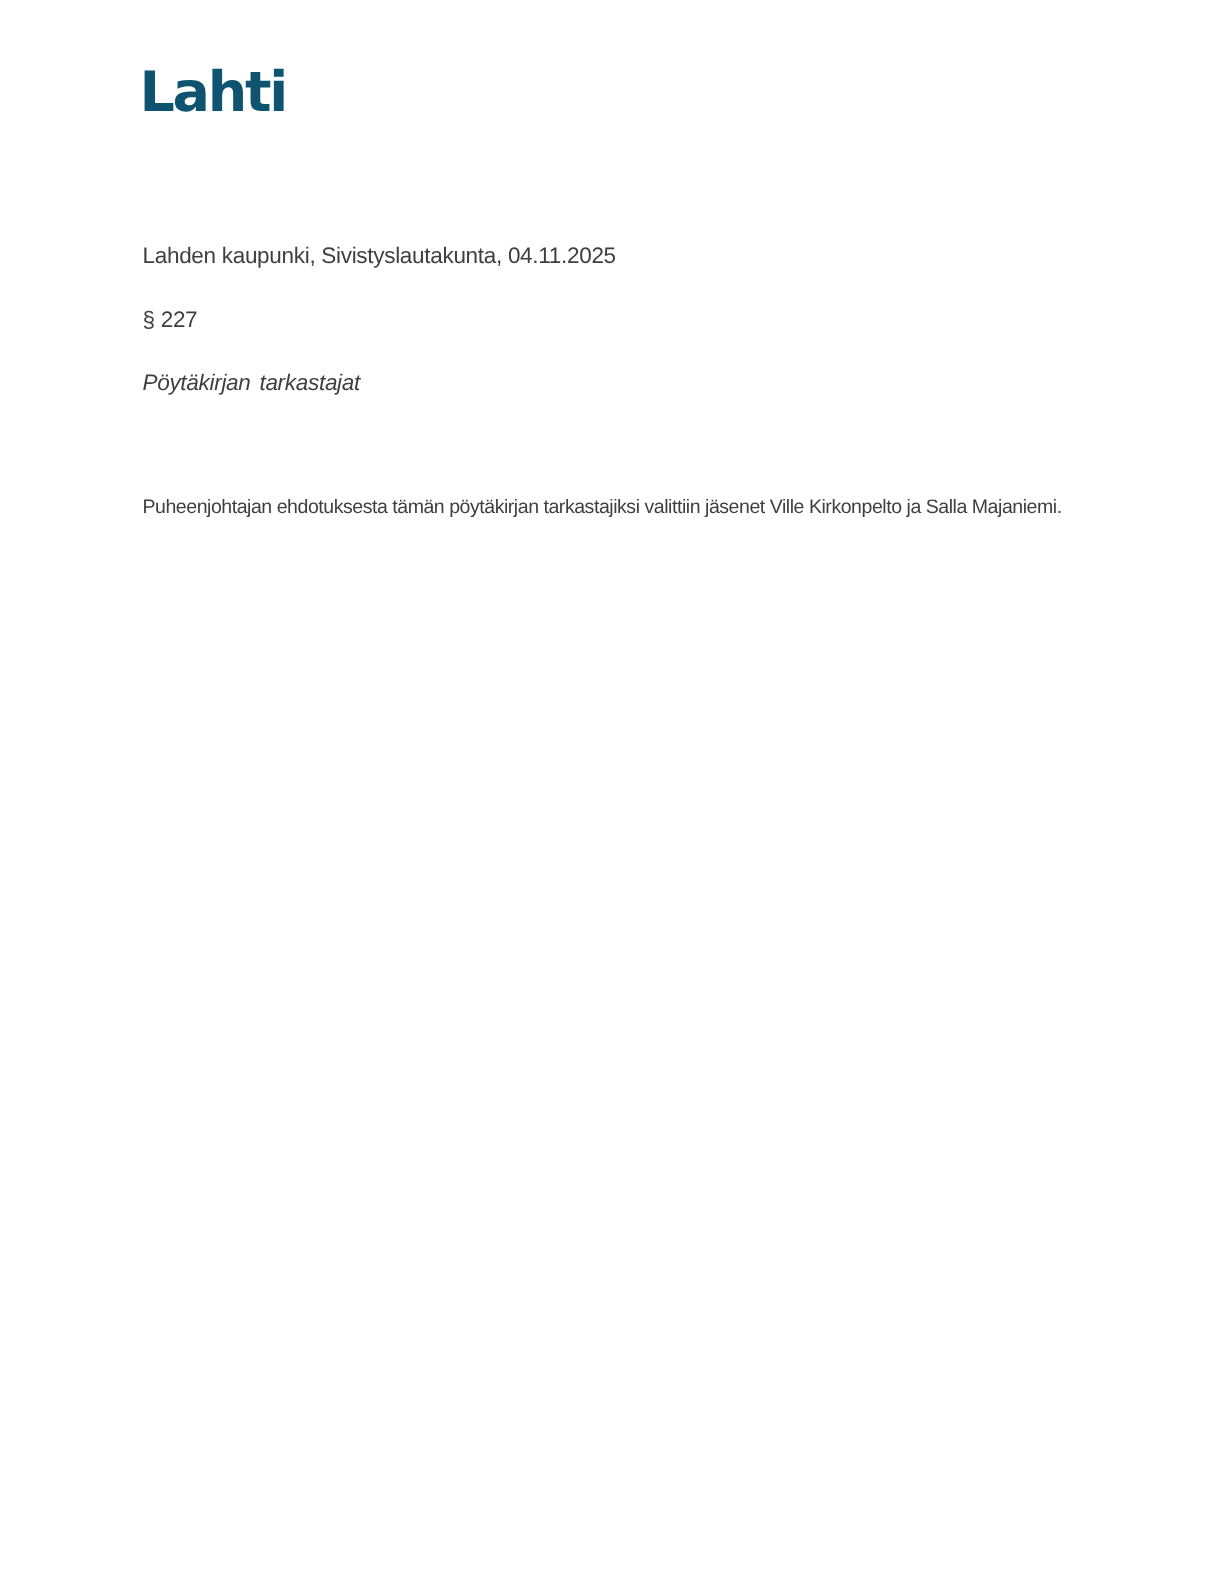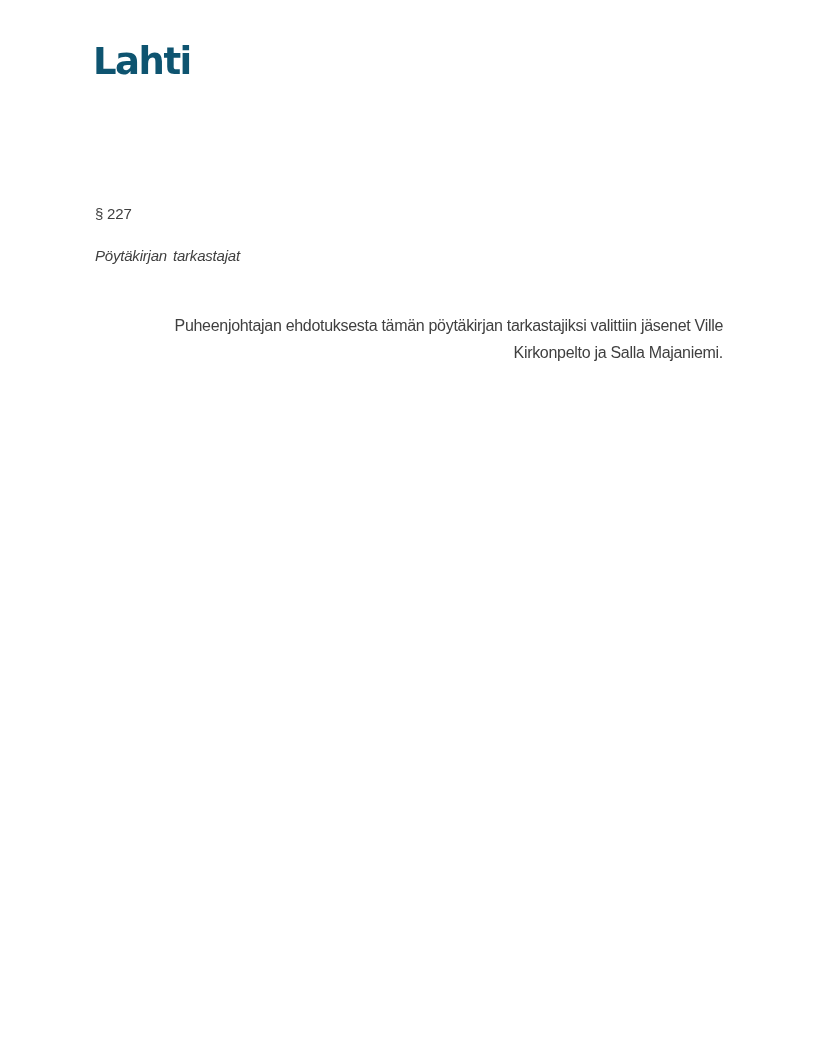--- a/index.html
+++ b/index.html
@@ -1,15 +1,15 @@
 <!DOCTYPE html>
 <html style="--page-bg: #ffffff; --text-color: #3f3f3f; --logo-color: #0e5470;"><head>
 <meta charset="utf-8">
 <style>
-  * { margin: 0; padding: 0; box-sizing: border-box; text-align: right; }
+  * { margin: 0; padding: 0; box-sizing: border-box; }
 
   html, body {
     background: #e9e9e9;
     font-family: "Liberation Sans", sans-serif;
   }
 
   .page {
     position: relative;
     width: 816px;
     height: 1056px;
@@ -43,35 +43,36 @@
 
   .line { position: absolute; left: 95px; font-size: 15px; letter-spacing: -0.2px; }
 
   .subtitle  { top: 162px; }
   .section   { top: 205px; }
   .heading   { top: 247px; word-spacing: 2px; font-style: italic; }
 
   .body-par {
     position: absolute;
     left: 95px;
-    top: 312px;
+    top: 324px;
     width: 628px;
-    font-size: 16px;
+    font-size: 13px;
     letter-spacing: -0.3px;
     line-height: 27px;
   }
 </style>
 </head>
 <body>
 
 <div class="page">
 
   <div class="logo">Lahti</div>
 
 
+  <div class="line subtitle">Lahden kaupunki, Sivistyslautakunta, 04.11.2025</div>
 
   <div class="line section">§ 227</div>
 
   <div class="line heading">Pöytäkirjan tarkastajat</div>
 
   <p class="body-par">Puheenjohtajan ehdotuksesta tämän pöytäkirjan tarkastajiksi valittiin jäsenet Ville Kirkonpelto ja Salla Majaniemi.</p>
 
 </div>
 
 </body></html>

